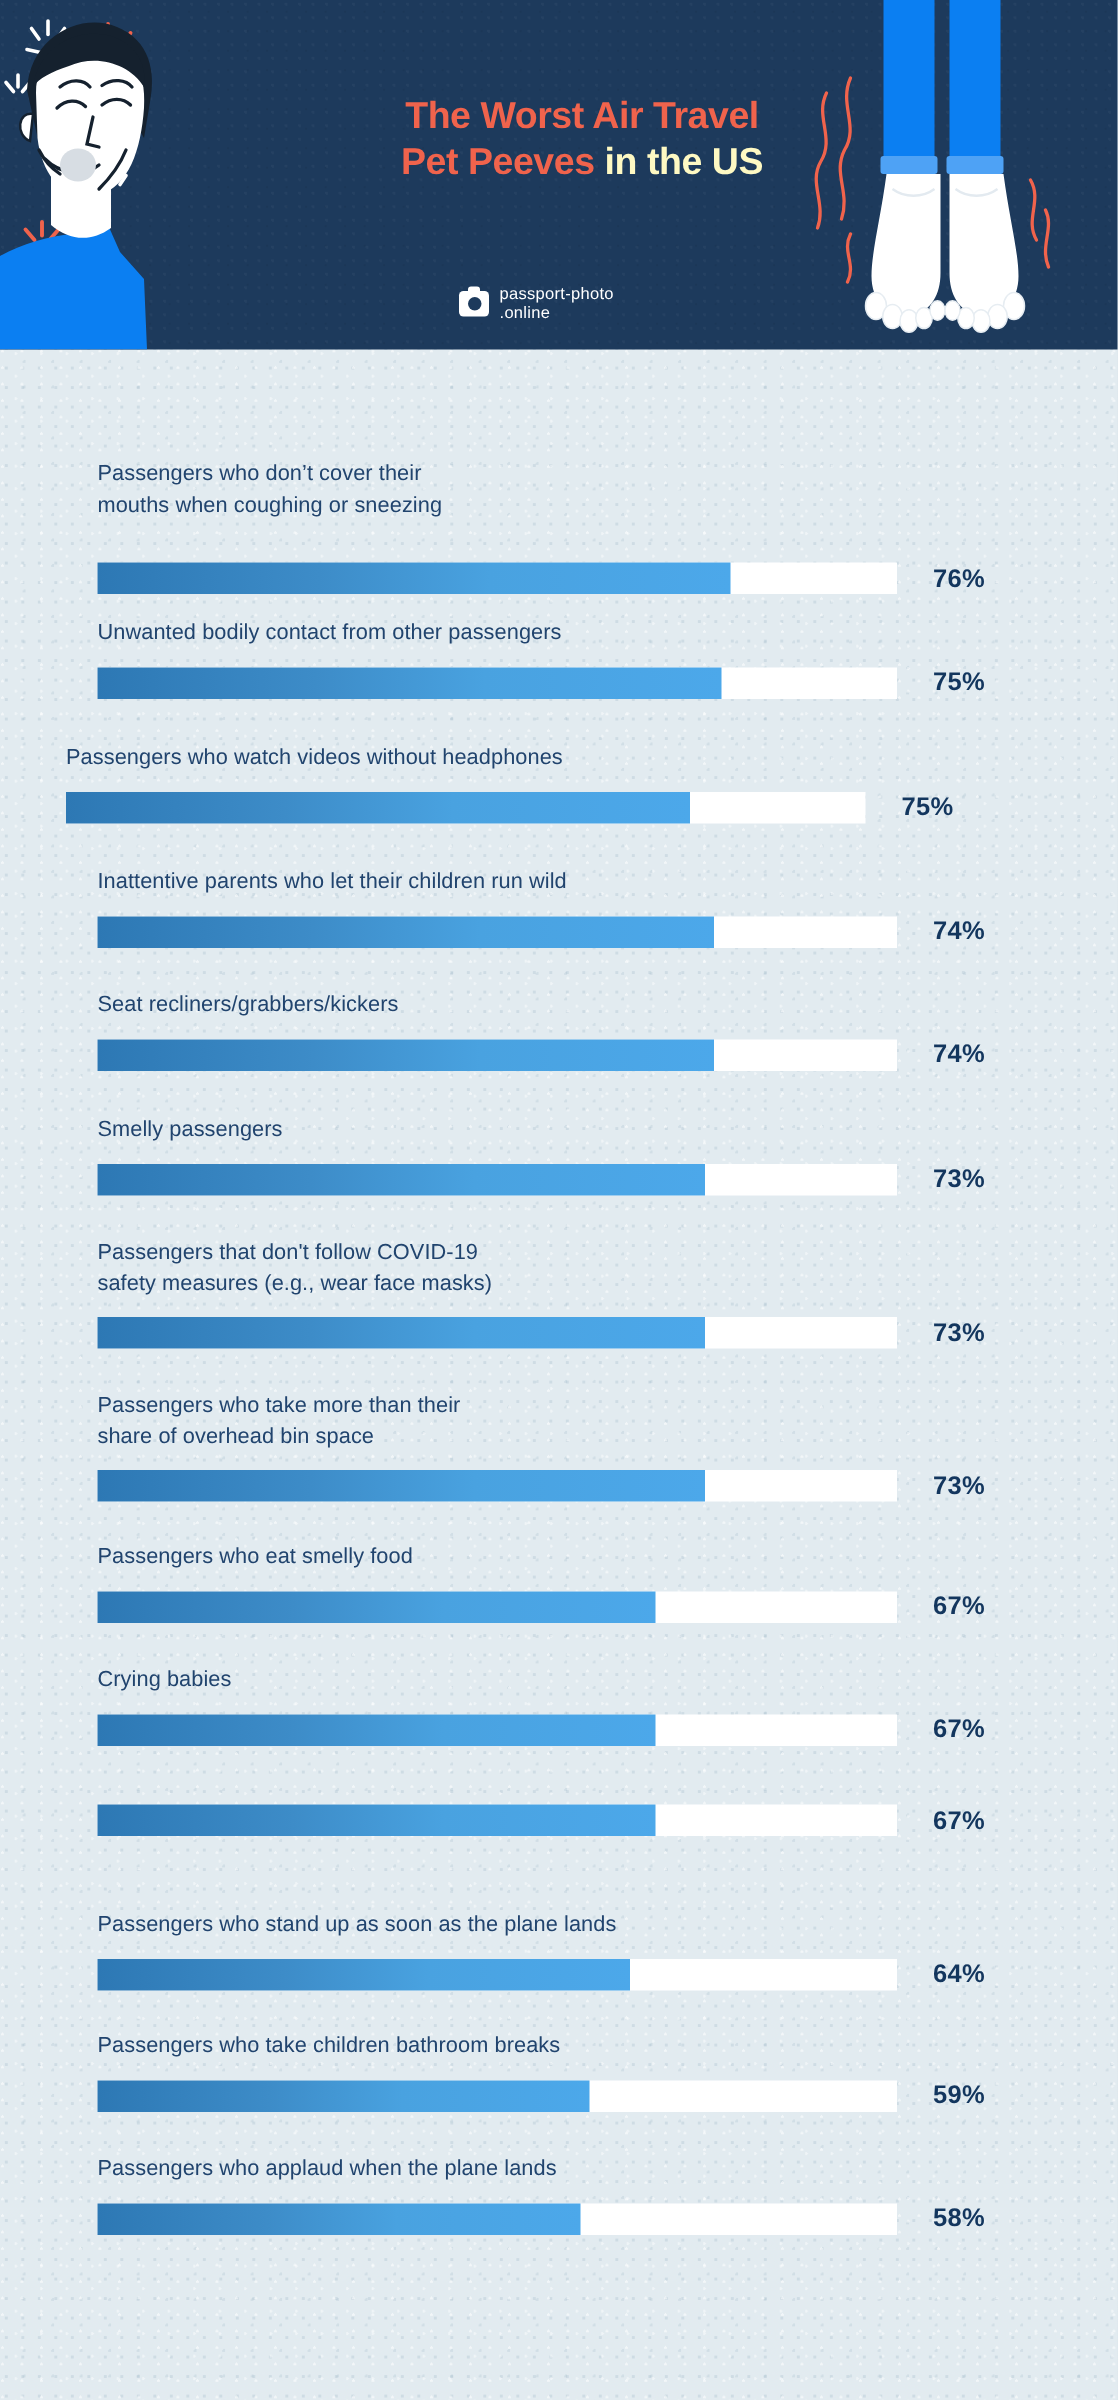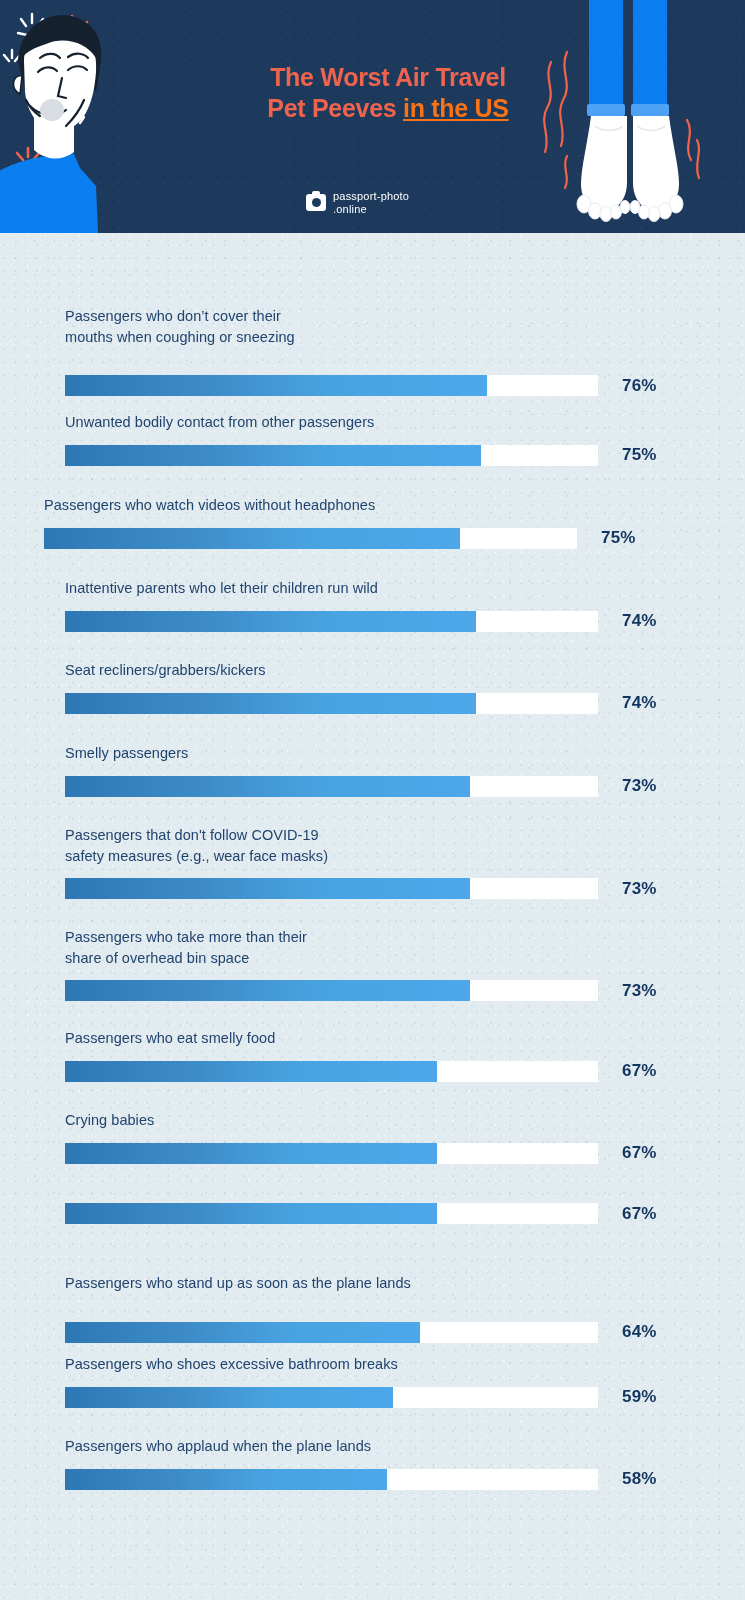--- a/index.html
+++ b/index.html
@@ -39,21 +39,21 @@
   }
   .title-wrap{
     position:absolute; left:178px; top:62px; width:420px;
     z-index:6; text-align:center;
   }
   .title-line{
     font-size:25px; font-weight:bold; line-height:1.23;
     letter-spacing:-.3px; white-space:nowrap;
   }
   .t-orange{ color:#f0634c; }
-  .t-white{ color:#f97316;text-decoration:underline; }
+  .t-white{ color:#fef9c3; }
 
   .logo{
     position:absolute; left:306px; top:190px;
     z-index:6; display:flex; align-items:center; gap:7px;
   }
   .cam{
     width:20px; height:17px; background:#fff; border-radius:3px;
     position:relative; flex:none;
   }
   .cam::before{
@@ -320,29 +320,29 @@
       <div class="row" style="position: absolute; top: 958px; left: 0px; width: 745px;">
         <div class="bar-line" style="margin-top: 12px;">
           <div class="track">
             <div class="fill" style="width: 371.99px;"></div>
           </div>
           <div class="pct">67%</div>
         </div>
       </div>
       <div class="row" style="position: absolute; top: 1040px; left: 0px; width: 745px;">
         <div class="row-label">Passengers who stand up as soon as the plane lands</div>
-        <div class="bar-line" style="margin-top: 28px;">
+        <div class="bar-line" style="margin-top: 12px;">
           <div class="track">
             <div class="fill" style="width: 355.333px;"></div>
           </div>
           <div class="pct">64%</div>
         </div>
       </div>
       <div class="row" style="position: absolute; top: 1121px; left: 0px; width: 745px;">
-        <div class="row-label">Passengers who shoes excessive bathroom breaks</div>
+        <div class="row-label">Passengers who take children bathroom breaks</div>
         <div class="bar-line" style="margin-top: 12px;">
           <div class="track">
             <div class="fill" style="width: 327.573px;"></div>
           </div>
           <div class="pct">59%</div>
         </div>
       </div>
       <div class="row" style="position: absolute; top: 1203px; left: 0px; width: 745px;">
         <div class="row-label">Passengers who applaud when the plane lands</div>
         <div class="bar-line" style="margin-top: 12px; text-align: center;">

